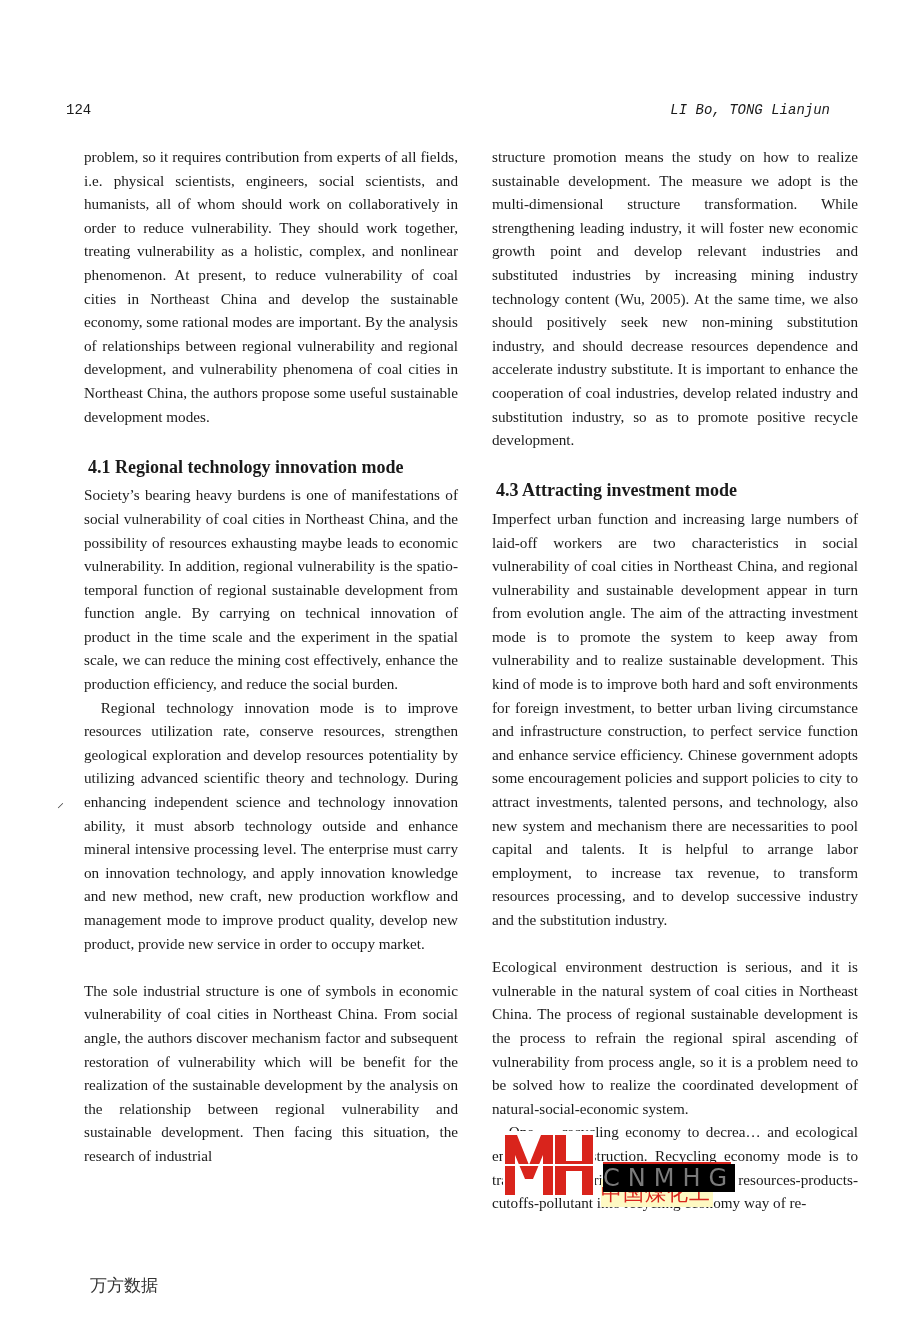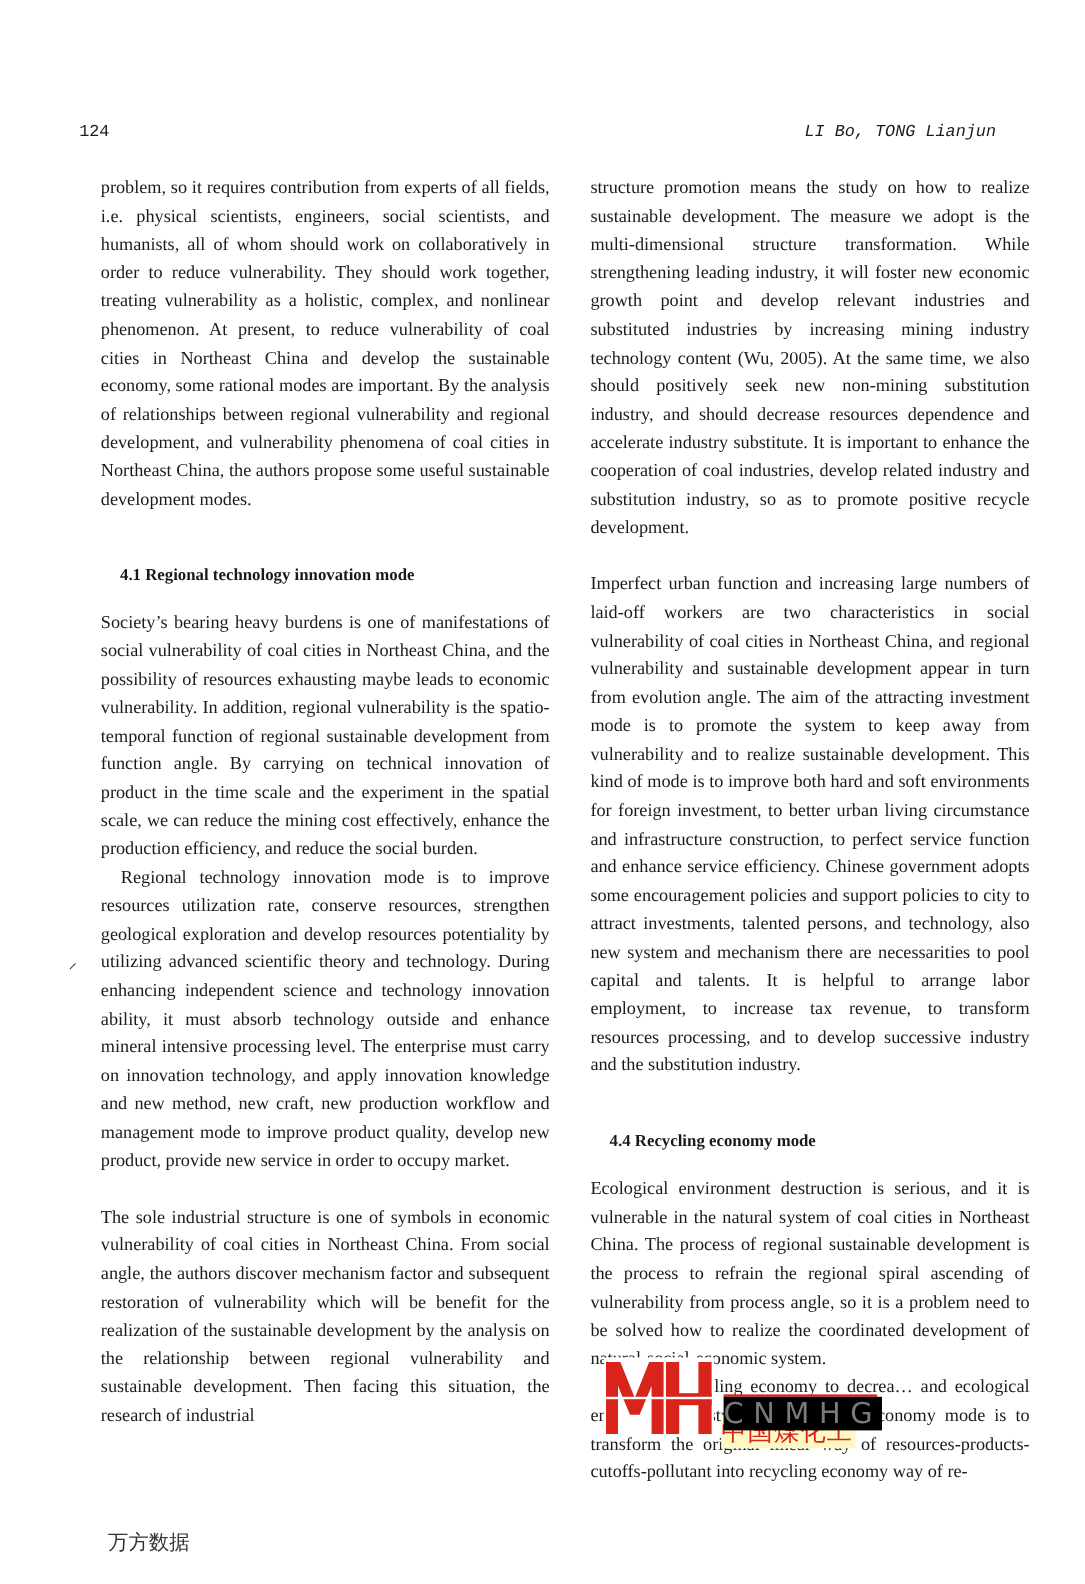--- a/index.html
+++ b/index.html
@@ -6,21 +6,21 @@
   body { width: 904px; height: 1320px; position: relative; overflow: hidden;
          font-family: "Liberation Serif", "DejaVu Serif", serif; color: #1a1a1a; }
   .header { position: absolute; top: 102px; left: 66px; width: 764px; height: 22px; font-size: 14px; font-family: Liberation Mono, monospace; }
   .page-num { position: absolute; left: 0; top: 0; }
   .running-head { position: absolute; left: 0; right: 0; top: 0; text-align: right; font-style: italic; }
   .col { position: absolute; top: 145px; width: 374px; font-size: 15.2px; line-height: 23.6px; text-align: justify; }
   .col.left { left: 84px; }
   .col.right { left: 492px; width: 366px; }
   .col p { margin: 0; }
   .col p.indent { text-indent: 1.1em; }
-  .col h3 { margin: 16px; font-size: 14px; font-weight: bold; line-height: 23.6px; }
+  .col h3 { margin: 4px; font-size: 18px; font-weight: bold; line-height: 23.6px; }
   .gap { height: 23.6px; }
   .watermark { position: absolute; left: 503px; top: 1131px; width: 240px; height: 66px; }
   .wm-logo { position: absolute; left: 0; top: 0; width: 92px; height: 66px; }
   .wm-cn { position: absolute; left: 98px; top: 0; font-family: "DejaVu Sans", sans-serif; font-size: 21px;
            color: #d9241c; background: #fef9c3; line-height: 28px; letter-spacing: 1px; padding-right: 2px; margin-top: 48px; }
   .wm-line { position: absolute; left: 100px; top: 31px; width: 128px; height: 2px; background: #d9241c; }
   .wm-en { position: absolute; left: 100px; top: 33px; font-family: "DejaVu Sans", sans-serif; font-size: 24px;
            color: #7a7a7a; letter-spacing: 8px; line-height: 28px; background: #000000; }
   .footer { position: absolute; left: 90px; top: 1274px; font-family: "DejaVu Sans", sans-serif; font-size: 17px; color: #333; text-align: center; }
   .mark { position: absolute; left: 57px; top: 792px; font-size: 14px; color: #333; }
@@ -41,23 +41,23 @@
   <h3>4.1 Regional technology innovation mode</h3>
   <p>Society’s bearing heavy burdens is one of manifestations of social vulnerability of coal cities in Northeast China, and the possibility of resources exhausting maybe  leads to economic vulnerability. In addition, regional vulnerability is the spatio-temporal function of regional sustainable development from function angle. By carrying on technical innovation of product in the time scale and the experiment in the spatial scale, we can reduce the mining cost effectively, enhance the production efficiency, and reduce the social burden.</p>
   <p class="indent">Regional technology innovation mode is to improve resources utilization rate, conserve resources, strengthen geological exploration and develop resources potentiality by utilizing advanced scientific theory and technology. During enhancing independent science and technology innovation ability, it must absorb technology outside and enhance mineral intensive processing level. The enterprise must carry on innovation technology, and apply innovation knowledge and new method, new craft, new production workflow and management mode to improve product quality, develop new product, provide new service in order to occupy market.</p>
   <div class="gap"></div>
   <p>The sole industrial structure is one of symbols in economic vulnerability of coal cities in Northeast China. From social angle, the authors discover mechanism factor and subsequent restoration of vulnerability which will be benefit for the realization of the sustainable development by the analysis on the relationship between regional vulnerability and sustainable development. Then facing this situation, the research of industrial</p>
 </div>
 
 <div class="col right">
   <p>structure promotion means the study on how to realize sustainable development. The measure we adopt is the multi-dimensional structure transformation. While strengthening leading industry, it will foster new economic growth point and develop relevant industries and substituted industries by increasing mining industry technology content (Wu, 2005). At the same time, we also should positively seek new non-mining substitution industry, and should decrease resources dependence and accelerate industry substitute. It is important to enhance the cooperation of coal industries, develop related industry and substitution industry, so as to promote positive recycle development.</p>
   <div class="gap"></div>
+  <h3>4.3 Attracting investment mode</h3>
   <p>Imperfect urban function and increasing large numbers of laid-off workers are two characteristics in social vulnerability of coal cities in Northeast China, and regional vulnerability and sustainable development appear in turn from evolution angle. The aim of the attracting investment mode is to promote the system to keep away from vulnerability and to realize sustainable development. This kind of mode is to improve both hard and soft environments for foreign investment, to better urban living circumstance and infrastructure construction, to perfect service function and enhance service efficiency. Chinese government adopts some encouragement policies and support policies to city to attract investments, talented persons, and technology, also new system and mechanism there are necessarities to pool capital and talents. It is helpful to arrange labor employment, to increase tax revenue, to transform resources processing, and to develop successive industry and the substitution industry.</p>
   <div class="gap"></div>
-  <h3>4.4 Recycling economy mode</h3>
   <p>Ecological environment destruction is serious, and it is vulnerable in the natural system of coal cities in Northeast China. The process of regional sustainable development is the process to refrain the regional spiral ascending of vulnerability from process angle, so it is a problem need to be solved how to realize the coordinated development of natural-social-economic system.</p>
   <p class="indent">One … recycling economy to decrea… and ecological environment destruction. Recycling economy mode is to transform the original linear way of resources-products-cutoffs-pollutant into recycling economy way of re-</p>
 </div>
 
 <div class="watermark">
   <svg class="wm-logo" viewBox="0 0 92 66">
     <rect x="0" y="0" width="92" height="66" fill="#ffffff"></rect>
 
     <polygon points="2,4 14,4 26,34 38,4 50,4 50,64 40,64 40,24 30,48 22,48 12,24 12,64 2,64" fill="#d9241c"></polygon>
 

